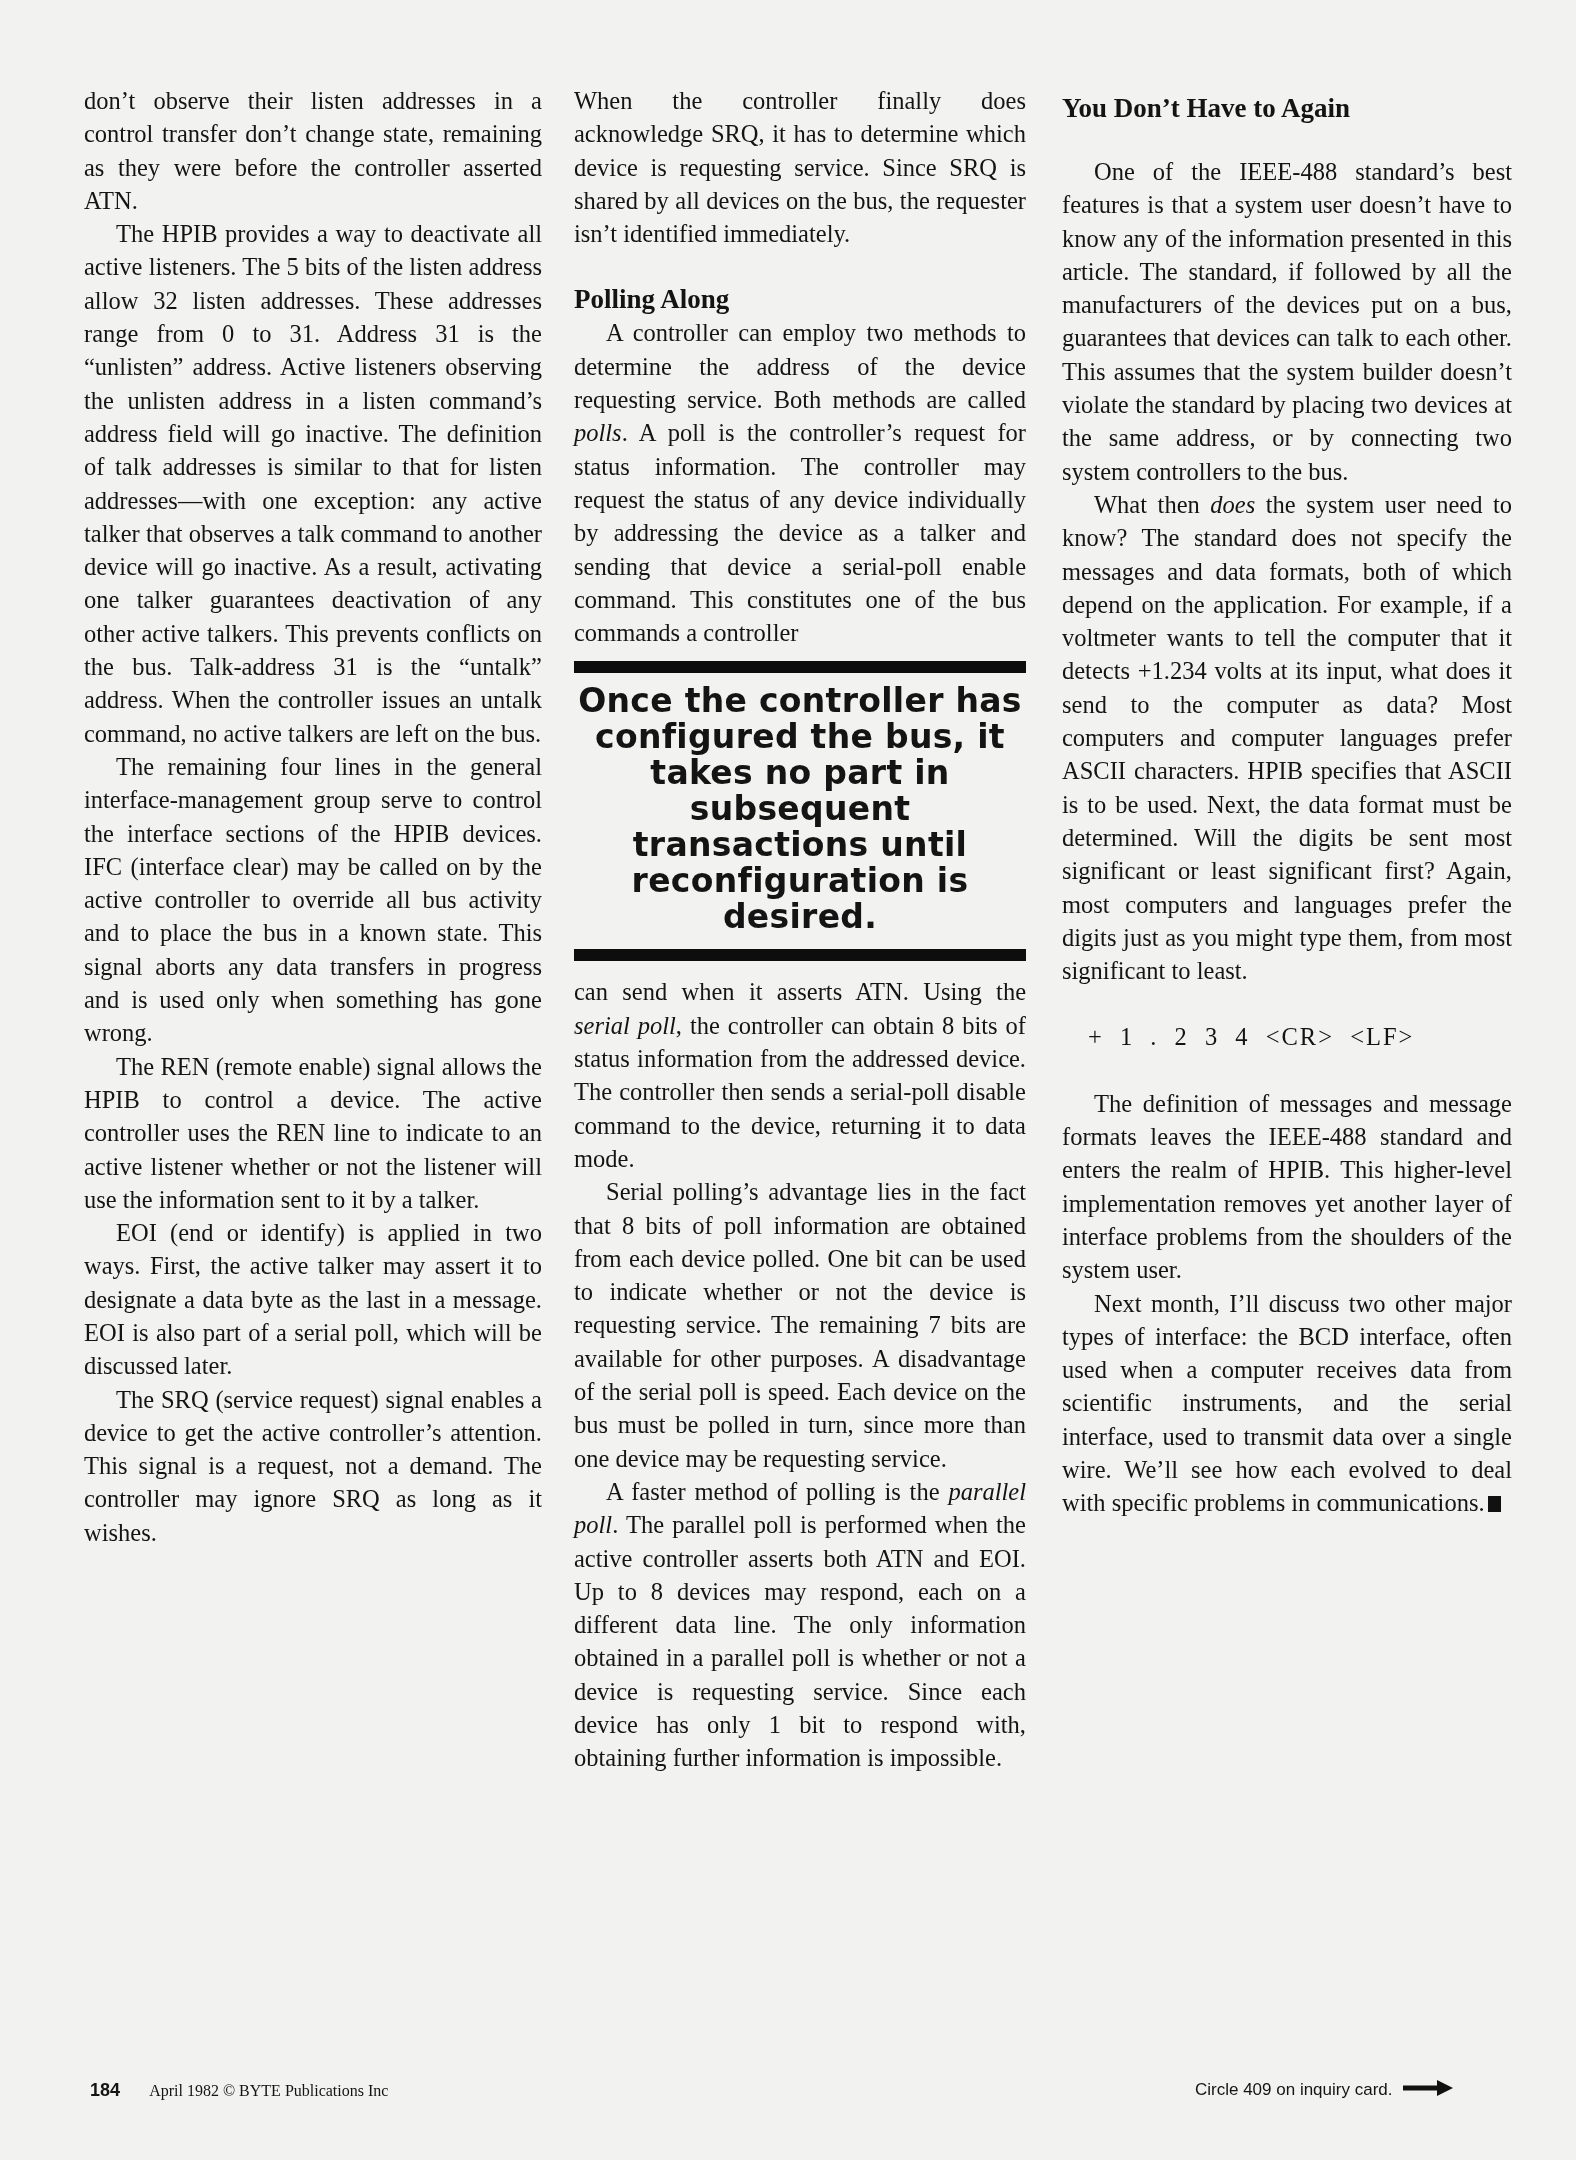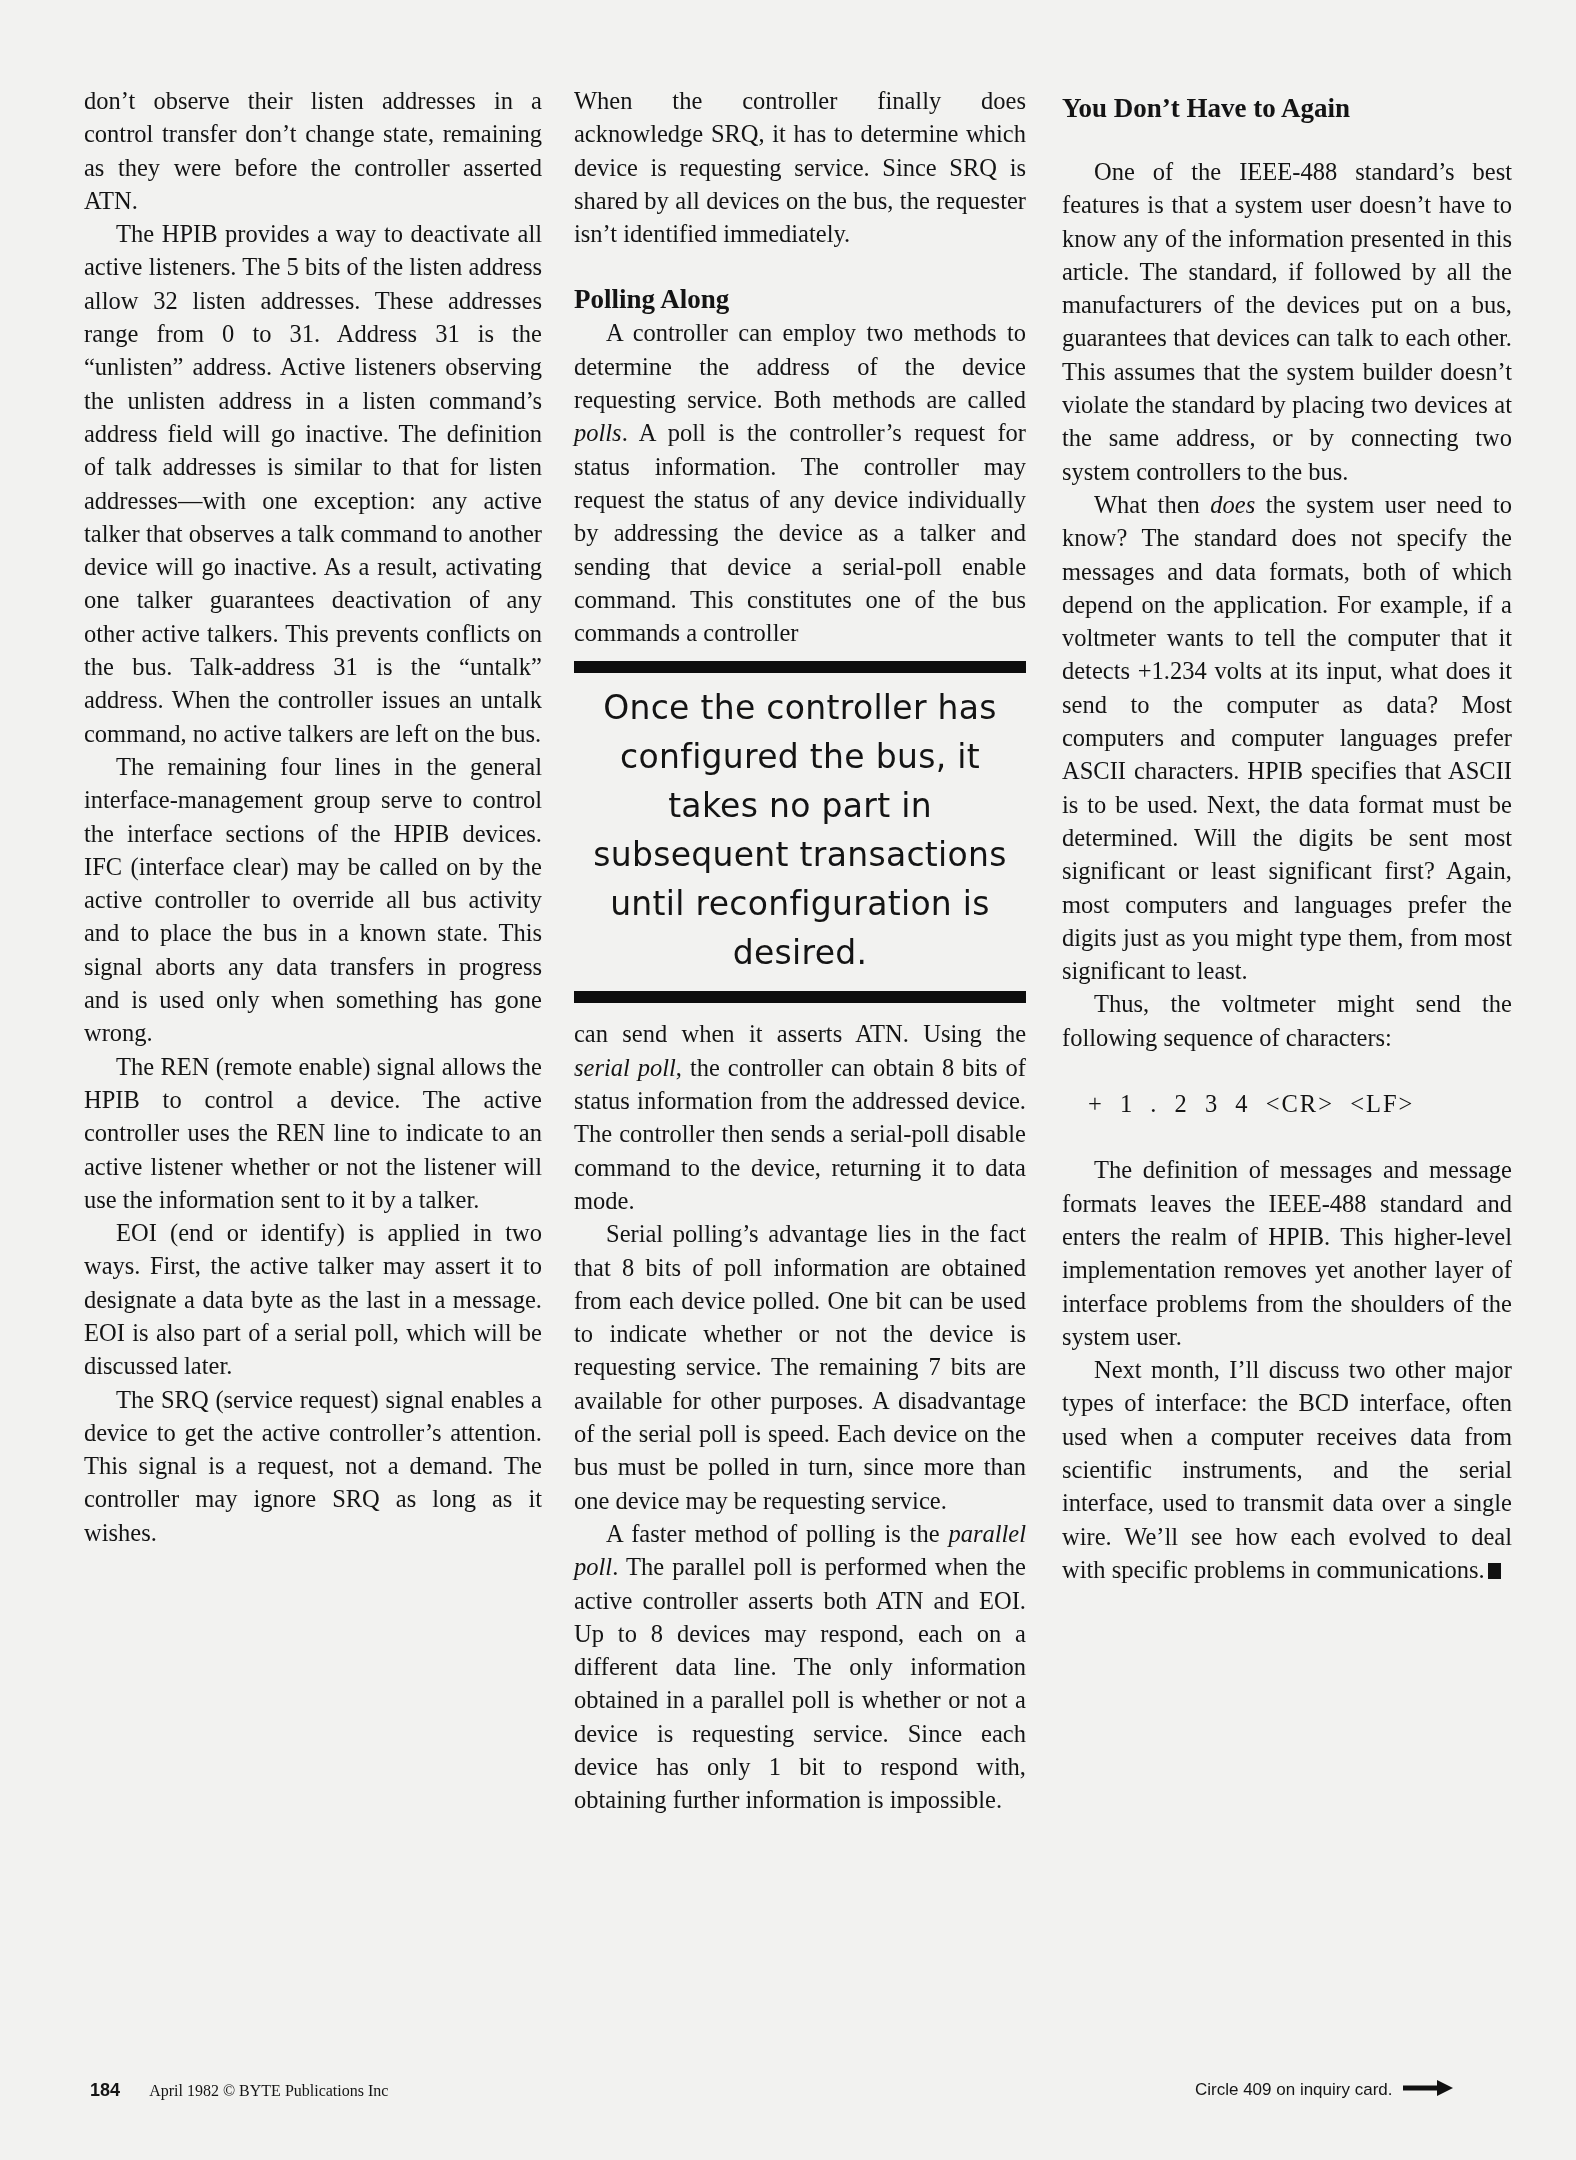--- a/index.html
+++ b/index.html
@@ -33,23 +33,23 @@
   }
   h2.first { margin-top: 0; margin-bottom: 30px; }
   em { font-style: italic; }
   .pullquote {
     margin: 12px 0 14px 0;
     border-top: 12px solid #0d0d0d;
     border-bottom: 12px solid #0d0d0d;
     padding: 10px 0 14px 0;
     text-align: center;
     font-family: "DejaVu Sans", "Liberation Sans", sans-serif;
-    font-weight: normal;
+    font-weight: bold;
     font-size: 33px;
-    line-height: 49px;
+    line-height: 36px;
     letter-spacing: 0.3px;
   }
   .sequence {
     text-align: left;
     text-indent: 0;
     margin: 33px 0 33px 26px;
     word-spacing: 8px;
     letter-spacing: 2px;
   }
   .endmark {
@@ -105,21 +105,20 @@
   <div class="pullquote">Once the controller has configured the bus, it takes no part in subsequent transactions until reconfiguration is desired.</div>
   <p class="noindent"><span>can send when it asserts ATN. Using the </span><em>serial poll</em><span>, the controller can obtain 8 bits of status information from the addressed device. The controller then sends a serial-poll disable command to the device, returning it to data mode.</span></p>
   <p>Serial polling’s advantage lies in the fact that 8 bits of poll information are obtained from each device polled. One bit can be used to indicate whether or not the device is requesting service. The remaining 7 bits are available for other purposes. A disadvantage of the serial poll is speed. Each device on the bus must be polled in turn, since more than one device may be requesting service.</p>
   <p><span>A faster method of polling is the </span><em>parallel poll</em><span>. The parallel poll is performed when the active controller asserts both ATN and EOI. Up to 8 devices may respond, each on a different data line. The only information obtained in a parallel poll is whether or not a device is requesting service. Since each device has only 1 bit to respond with, obtaining further information is impossible.</span></p>
 </div>
 
 <div id="col3" class="col">
   <h2 class="first">You Don’t Have to Again</h2>
   <p>One of the IEEE-488 standard’s best features is that a system user doesn’t have to know any of the information presented in this article. The standard, if followed by all the manufacturers of the devices put on a bus, guarantees that devices can talk to each other. This assumes that the system builder doesn’t violate the standard by placing two devices at the same address, or by connecting two system controllers to the bus.</p>
   <p><span>What then </span><em>does</em><span> the system user need to know? The standard does not specify the messages and data formats, both of which depend on the application. For example, if a voltmeter wants to tell the computer that it detects +1.234 volts at its input, what does it send to the computer as data? Most computers and computer languages prefer ASCII characters. HPIB specifies that ASCII is to be used. Next, the data format must be determined. Will the digits be sent most significant or least significant first? Again, most computers and languages prefer the digits just as you might type them, from most significant to least.</span></p>
-  <p>Thus, the voltmeter might send the following sequence of characters:</p>
   <p class="sequence">+ 1 . 2 3 4 &lt;CR&gt; &lt;LF&gt;</p>
   <p>The definition of messages and message formats leaves the IEEE-488 standard and enters the realm of HPIB. This higher-level implementation removes yet another layer of interface problems from the shoulders of the system user.</p>
   <p><span>Next month, I’ll discuss two other major types of interface: the BCD interface, often used when a computer receives data from scientific instruments, and the serial interface, used to transmit data over a single wire. We’ll see how each evolved to deal with specific problems in communications.</span><span class="endmark"></span></p>
 </div>
 
 <div class="footer-left">
   <span class="folio">184</span>
   <span>April 1982 © BYTE Publications Inc</span>
 </div>
 

